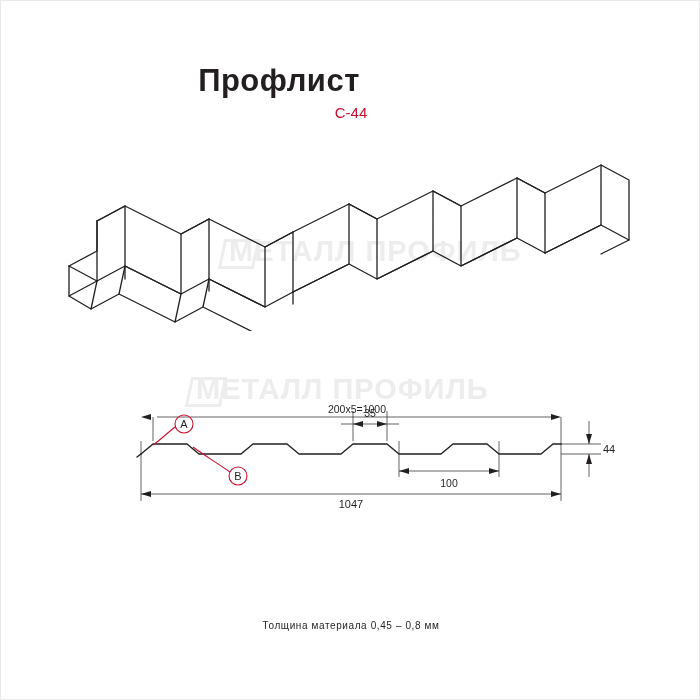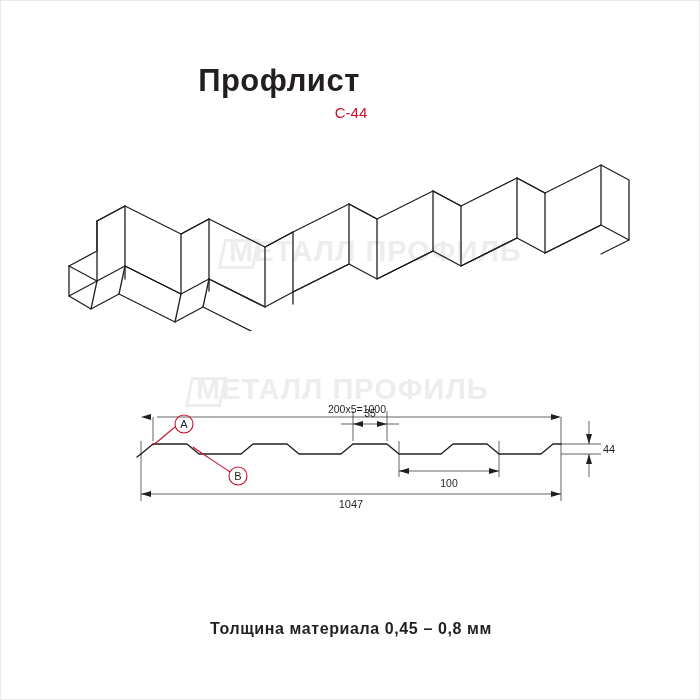--- a/index.html
+++ b/index.html
@@ -24,21 +24,21 @@
   }
   .subtitle{
     position:absolute;top:103px;left:0;width:700px;
     text-align:center;
     font-size:15px;font-weight:normal;
     color:#c8102e;
   }
   .footer{
     position:absolute;top:619px;left:0;width:700px;
     text-align:center;
-    font-size:16px;font-weight:bold;letter-spacing:0.6px;
+    font-size:10px;font-weight:normal;letter-spacing:0.6px;
     color:#231f20;
   }
   .wm{
     position:absolute;
     color:#ededed;
     font-weight:bold;
     font-size:29px;
     letter-spacing:1px;
     white-space:nowrap;
     pointer-events:none;

